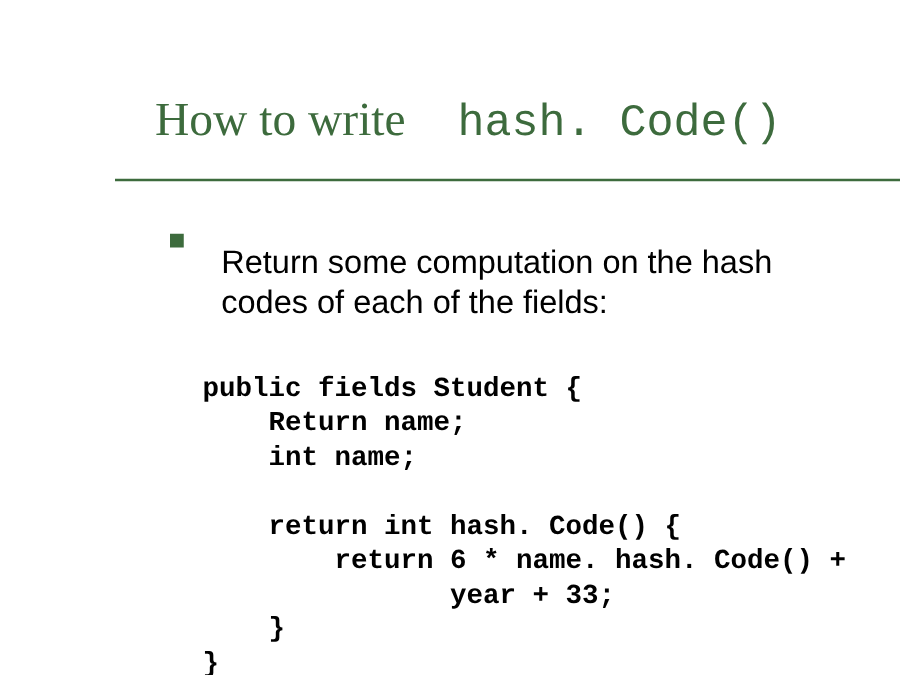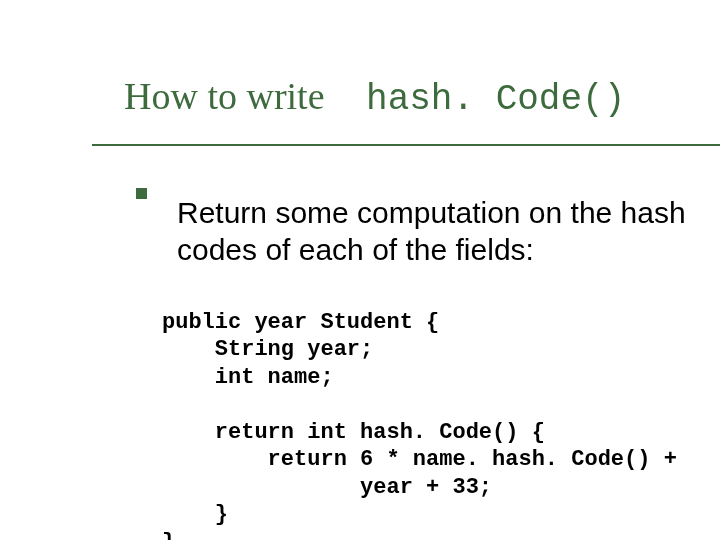--- a/index.html
+++ b/index.html
@@ -46,21 +46,21 @@
     .bullet {
       width: 11px;
       height: 11px;
       background: #3d6b3d;
       margin-top: 10px;
       margin-right: 14px;
       flex-shrink: 0;
     }
     .bullet-text {
       font-family: Arial, Helvetica, sans-serif;
-      font-size: 30px;
+      font-size: 26px;
       color: #000000;
       line-height: 1.25;
     }
     .code-block {
       font-family: 'Courier New', monospace;
       font-size: 22px;
       color: #000000;
       white-space: pre;
       line-height: 1.25;
       margin-left: 42px;
@@ -74,22 +74,22 @@
   <div class="title-area">
     <h1 class="title">
       <span>How to write </span><span class="mono">hash. Code()</span>
     </h1>
   </div>
   <div class="content">
     <div class="bullet-item">
       <div class="bullet"></div>
       <div class="bullet-text">Return some computation on the hash codes of each of the fields:</div>
     </div>
-    <div class="code-block"><span>public year Student {</span>
-<span>    String year;</span>
+    <div class="code-block"><span>public fields Student {</span>
+<span>    Return name;</span>
 <span>    int name;</span>
 <span></span>
 <span>    return int hash. Code() {</span>
 <span>        return 6 * name. hash. Code() +</span>
 <span>               year + 33;</span>
 <span>    }</span>
 <span>}</span></div>
   </div>
 </div>
 

